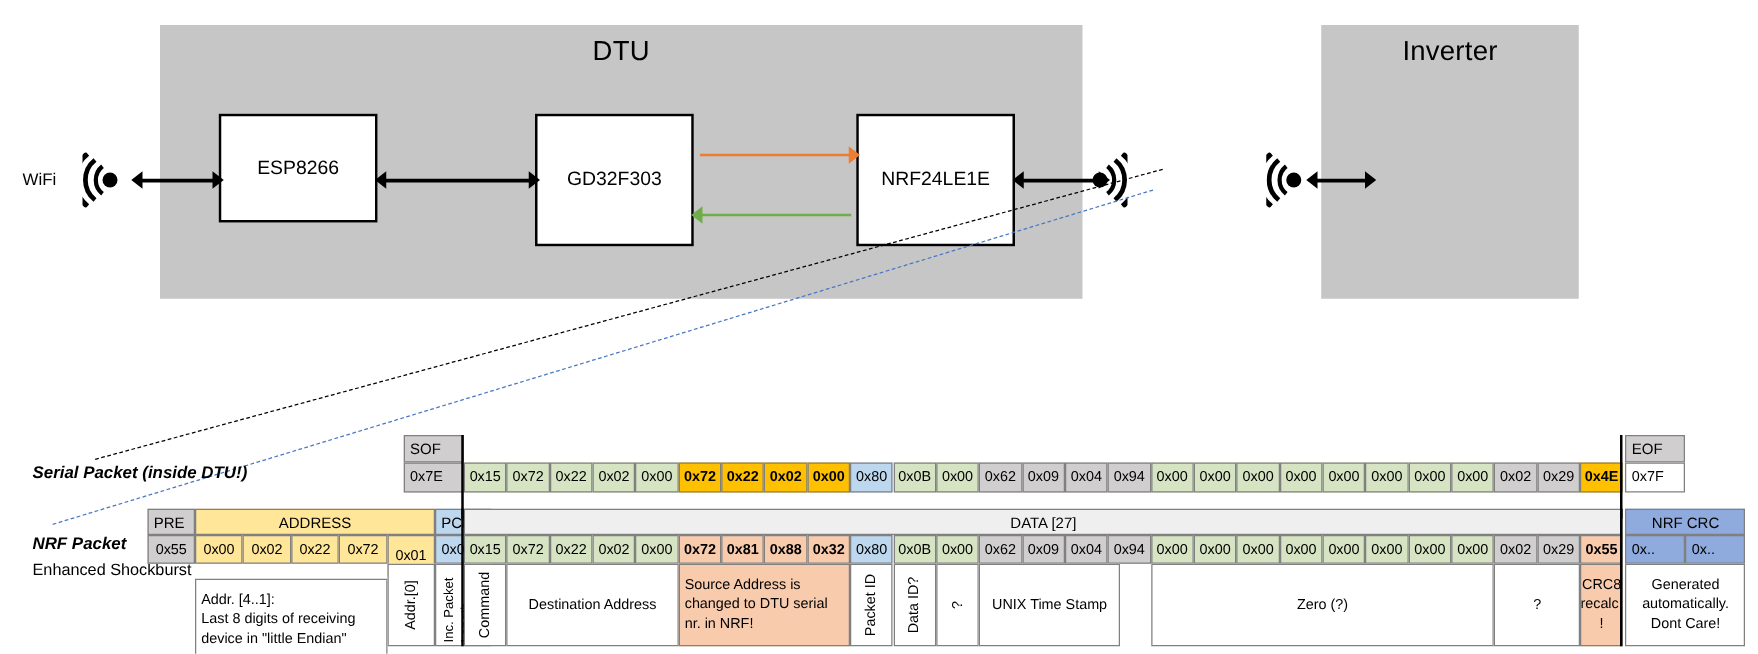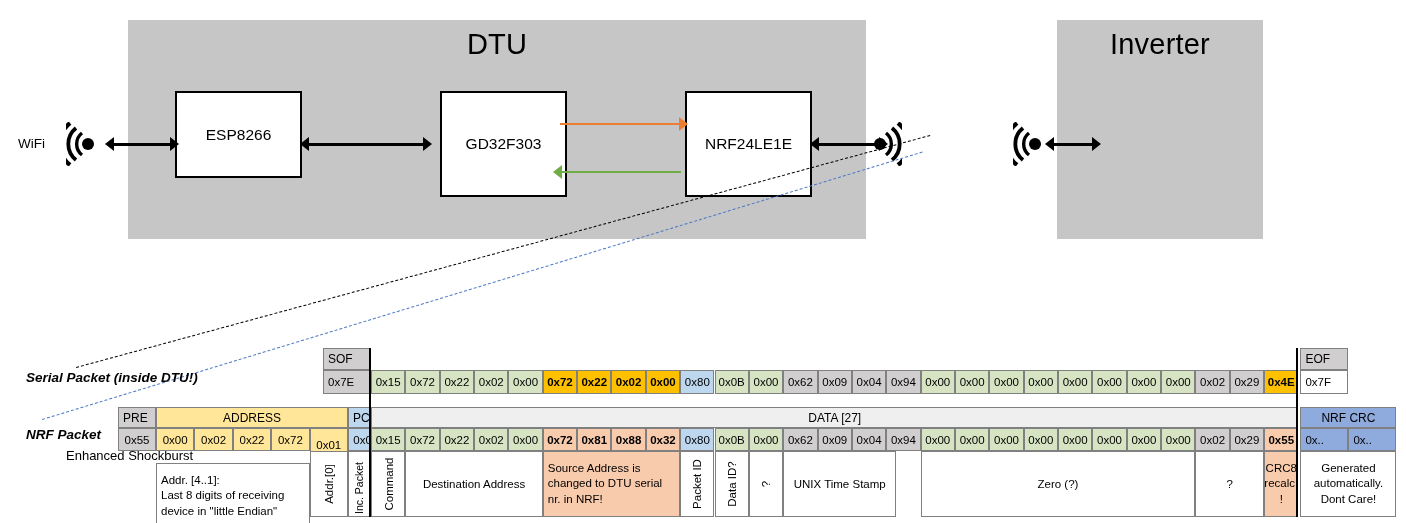--- a/index.html
+++ b/index.html
@@ -4,21 +4,21 @@
 <style>
   html,body{margin:0;padding:0;background:#ffffff;}
   body{width:1406px;height:523px;position:relative;overflow:hidden;
        font-family:"Liberation Sans", sans-serif;color:#000;}
 
   
   #top-diagram{position:absolute;left:0;top:0;width:1406px;height:330px;}
 
   .enclosure{position:absolute;background:#c6c6c6;}
   .enclosure-title{position:absolute;left:0;right:0;top:8px;text-align:center;
-                   font-size:29px;letter-spacing:.2px;}
+                   font-size:22px;letter-spacing:.2px;}
 
   .chip{position:absolute;background:#ffffff;border:2.5px solid #000;
         display:flex;align-items:center;justify-content:center;
         font-size:15.5px;box-sizing:border-box;}
 
   
   .harrow{position:absolute;height:14px;}
   .harrow .shaft{position:absolute;left:7px;right:7px;top:6px;height:2.6px;background:#000;}
   .harrow .hl,.harrow .hr{position:absolute;top:0;width:0;height:0;
         border-top:7px solid transparent;border-bottom:7px solid transparent;}
@@ -73,21 +73,21 @@
     <div class="enclosure-title">DTU</div>
   </div>
 
   <div class="enclosure" style="left:1057px;top:20px;width:206px;height:219px;">
     <div class="enclosure-title">Inverter</div>
   </div>
 
   <div class="chip" style="left:175px;top:91px;width:127px;height:87px;">
     <span>ESP8266</span>
   </div>
-  <div class="chip" style="left:428px;top:91px;width:127px;height:106px;margin-left:12px;">
+  <div class="chip" style="left:428px;top:91px;width:127px;height:106px;">
     <span>GD32F303</span>
   </div>
   <div class="chip" style="left:685px;top:91px;width:127px;height:106px;">
     <span>NRF24LE1E</span>
   </div>
 
   <div class="wifi-label" style="left:18px;top:136px;">WiFi</div>
 
   <div class="antenna" style="left:66px;top:122px;">
     <svg width="40" height="44" viewBox="0 0 40 44">
@@ -153,21 +153,21 @@
     </div>
 
   <div class="guide black" style="left:76px;top:367px;width:885px;transform:rotate(-15.2deg);"></div>
   <div class="guide blue" style="left:42px;top:419px;width:920px;transform:rotate(-16.9deg);"></div>
 </div>
 
 <div id="packets">
 
   <div class="row-label bold-italic" style="left:26px;top:40px;">Serial Packet (inside DTU!)</div>
   <div class="row-label bold-italic" style="left:26px;top:97px;">NRF Packet</div>
-  <div class="row-label" style="left:26px;top:118px;margin-left:40px;">Enhanced Shockburst</div>
+  <div class="row-label" style="left:26px;top:118px;">Enhanced Shockburst</div>
 
   <div id="serial-row">
       <div class="cell hdr left" style="left: 323px; top: 18px; width: 48px; height: 22px; background: rgb(208, 206, 206);">SOF</div>
       <div class="cell left" style="left: 323px; top: 40px; width: 48px; height: 24px; background: rgb(208, 206, 206);">0x7E</div>
       <div class="cell" style="left: 371px; top: 40px; width: 34.35px; height: 24px; background: rgb(214, 228, 195);">0x15</div>
       <div class="cell" style="left: 405.35px; top: 40px; width: 34.35px; height: 24px; background: rgb(214, 228, 195);">0x72</div>
       <div class="cell" style="left: 439.7px; top: 40px; width: 34.35px; height: 24px; background: rgb(214, 228, 195);">0x22</div>
       <div class="cell" style="left: 474.05px; top: 40px; width: 34.35px; height: 24px; background: rgb(214, 228, 195);">0x02</div>
       <div class="cell" style="left: 508.4px; top: 40px; width: 34.35px; height: 24px; background: rgb(214, 228, 195);">0x00</div>
       <div class="cell b" style="left: 542.75px; top: 40px; width: 34.35px; height: 24px; background: rgb(255, 192, 0);">0x72</div>

